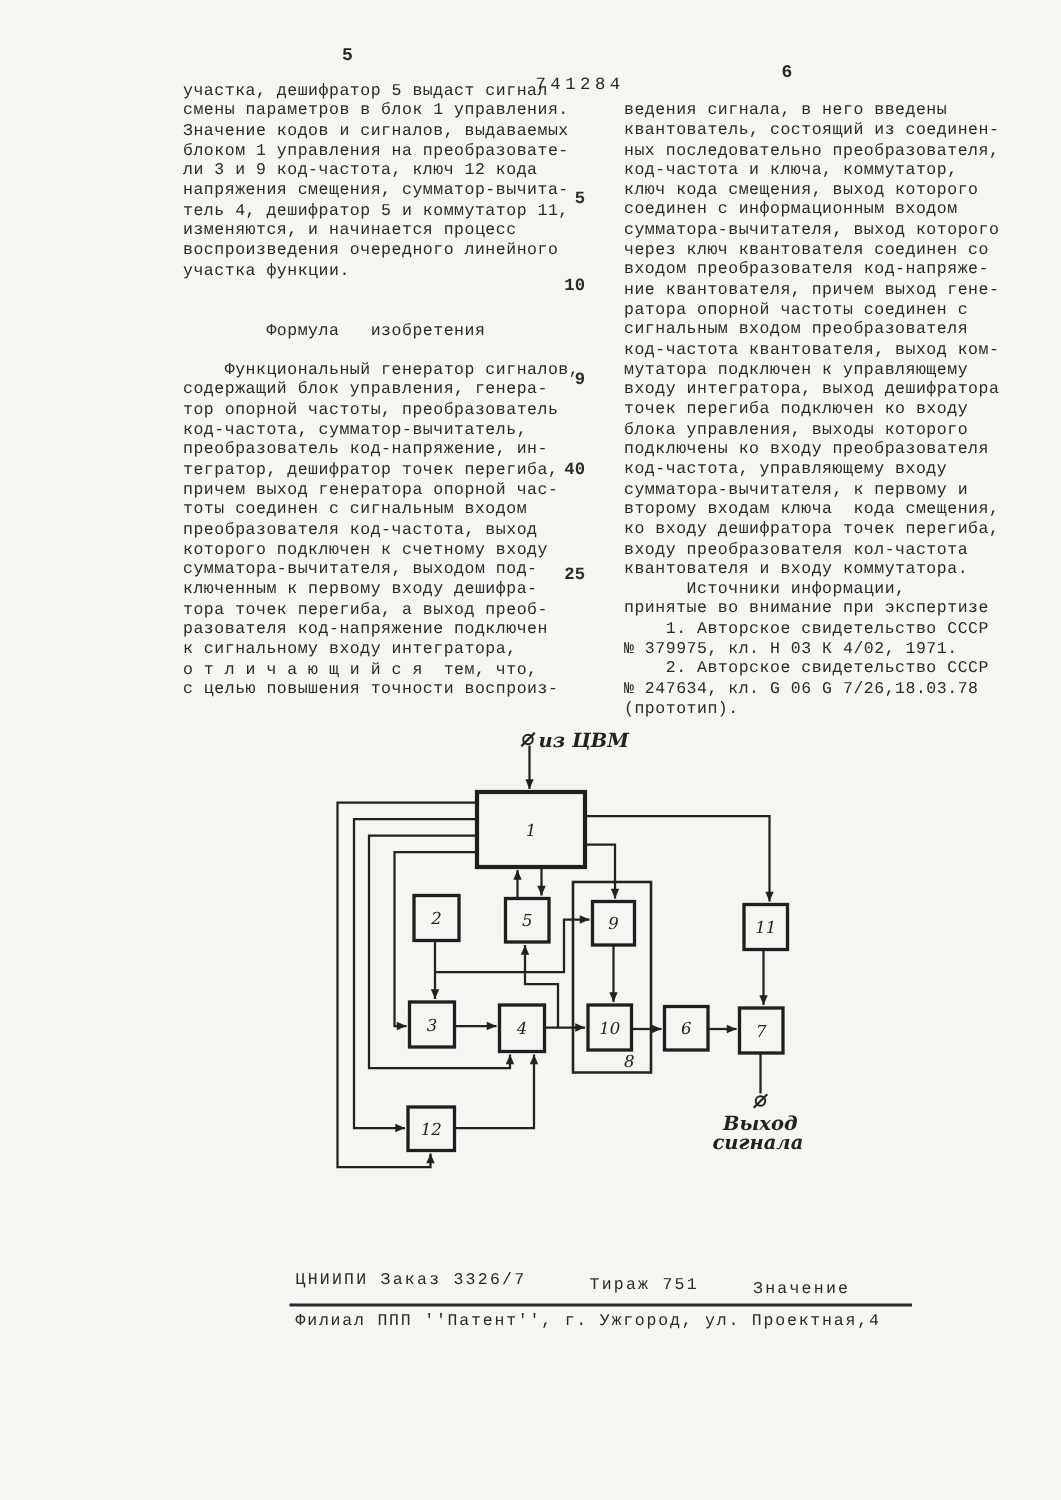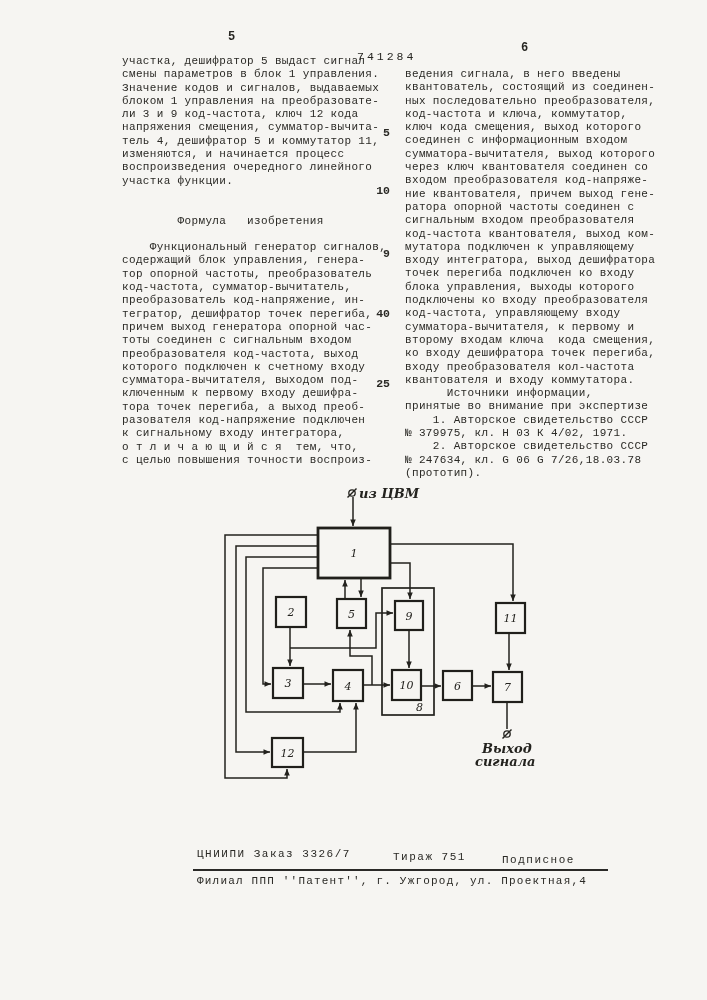--- a/index.html
+++ b/index.html
@@ -65,21 +65,21 @@
 тоты соединен с сигнальным входом
 преобразователя код-частота, выход
 которого подключен к счетному входу
 сумматора-вычитателя, выходом под-
 ключенным к первому входу дешифра-
 тора точек перегиба, а выход преоб-
 разователя код-напряжение подключен
 к сигнальному входу интегратора,
 о т л и ч а ю щ и й с я  тем, что,
 с целью повышения точности воспроиз-</pre>
-<pre class="col" style="left:389px;top:52px;">ведения сигнала, в него введены
+<pre class="col" style="left:400px;top:52px;">ведения сигнала, в него введены
 квантователь, состоящий из соединен-
 ных последовательно преобразователя,
 код-частота и ключа, коммутатор,
 ключ кода смещения, выход которого
 соединен с информационным входом
 сумматора-вычитателя, выход которого
 через ключ квантователя соединен со
 входом преобразователя код-напряже-
 ние квантователя, причем выход гене-
 ратора опорной частоты соединен с
@@ -178,15 +178,15 @@
     <line x1="347.5" y1="497.5" x2="356.5" y2="488.5" class="wire"></line>
     <circle cx="507" cy="734" r="3.2" class="term"></circle>
     <line x1="502.5" y1="738.5" x2="511.5" y2="729.5" class="wire"></line>
     <text x="359" y="498" class="dlabel">из ЦВМ</text>
     <text x="482" y="753" class="dlabel">Выход</text>
     <text x="475" y="766" class="dlabel">сигнала</text>
   </svg>
 
 <div class="footer-span" style="left:197px;top:848px;">ЦНИИПИ Заказ 3326/7</div>
 <div class="footer-span" style="left:393px;top:851px;">Тираж 751</div>
-<div class="footer-span" style="left:502px;top:854px;">Подписное</div>
+<div class="footer-span" style="left:502px;top:854px;">Значение</div>
 <div class="footer-rule"></div>
 <div class="footer-span" style="left:197px;top:875px;letter-spacing:1.2px;">Филиал ППП ''Патент'', г. Ужгород, ул. Проектная,4</div>
 
 </body></html>

